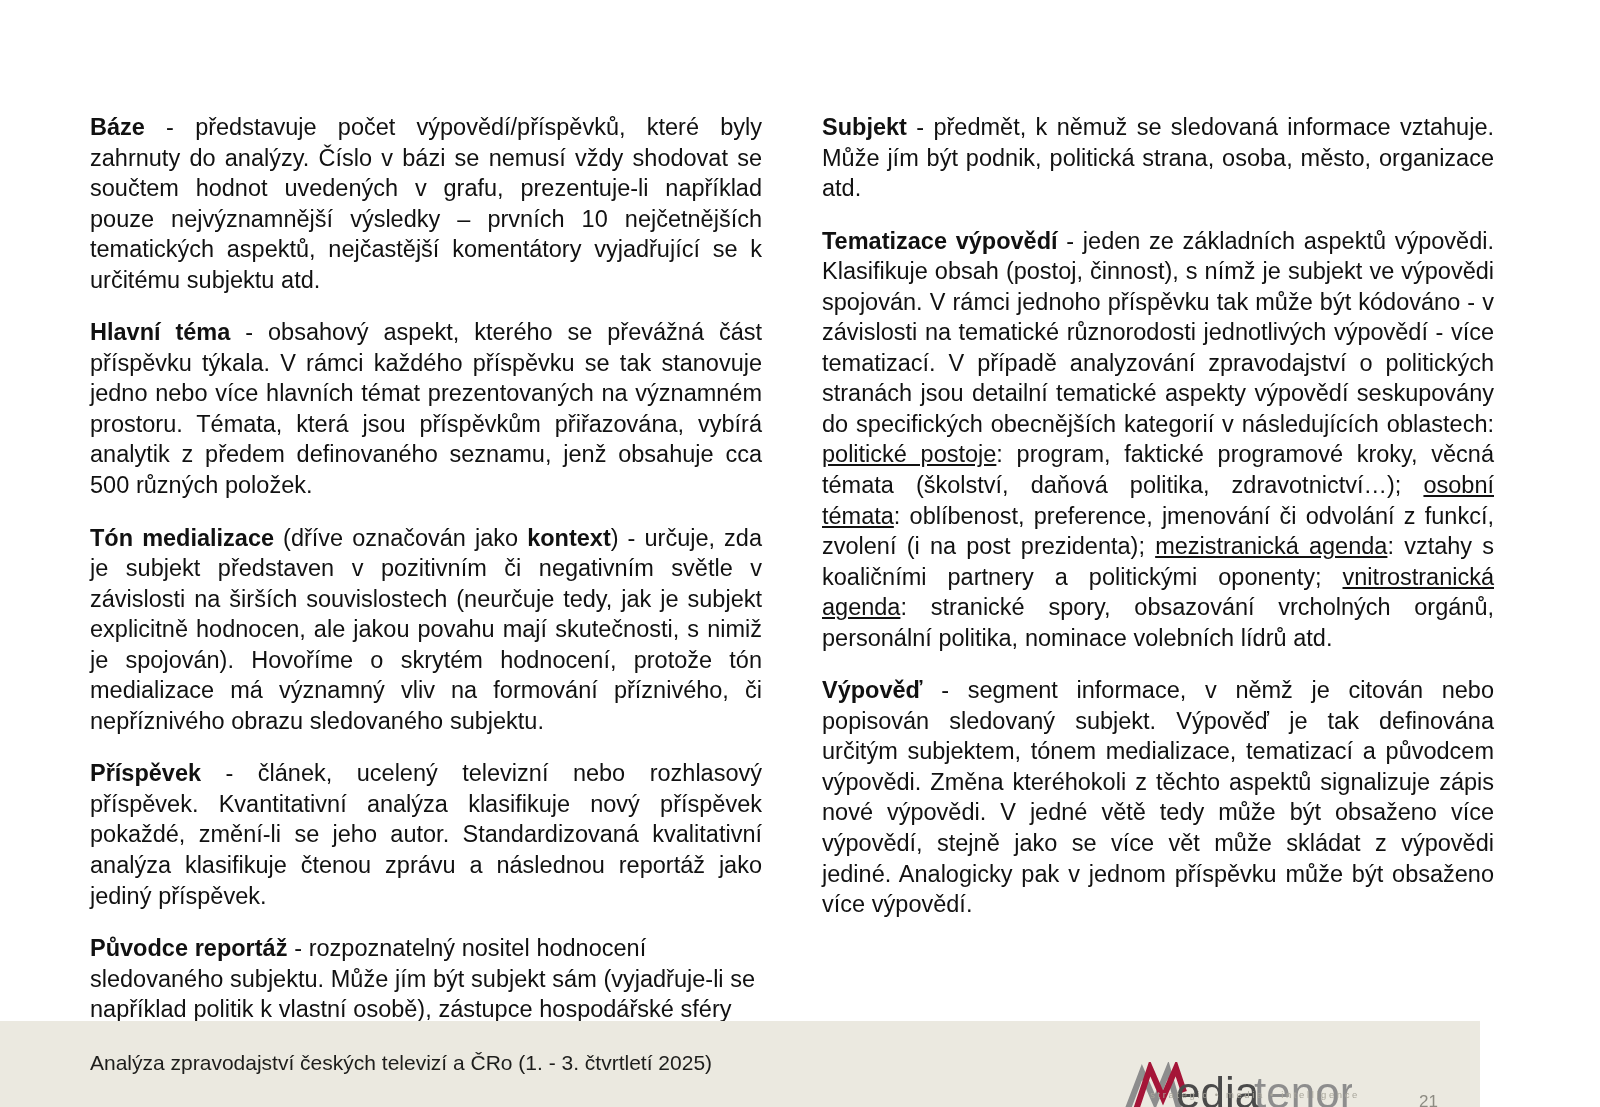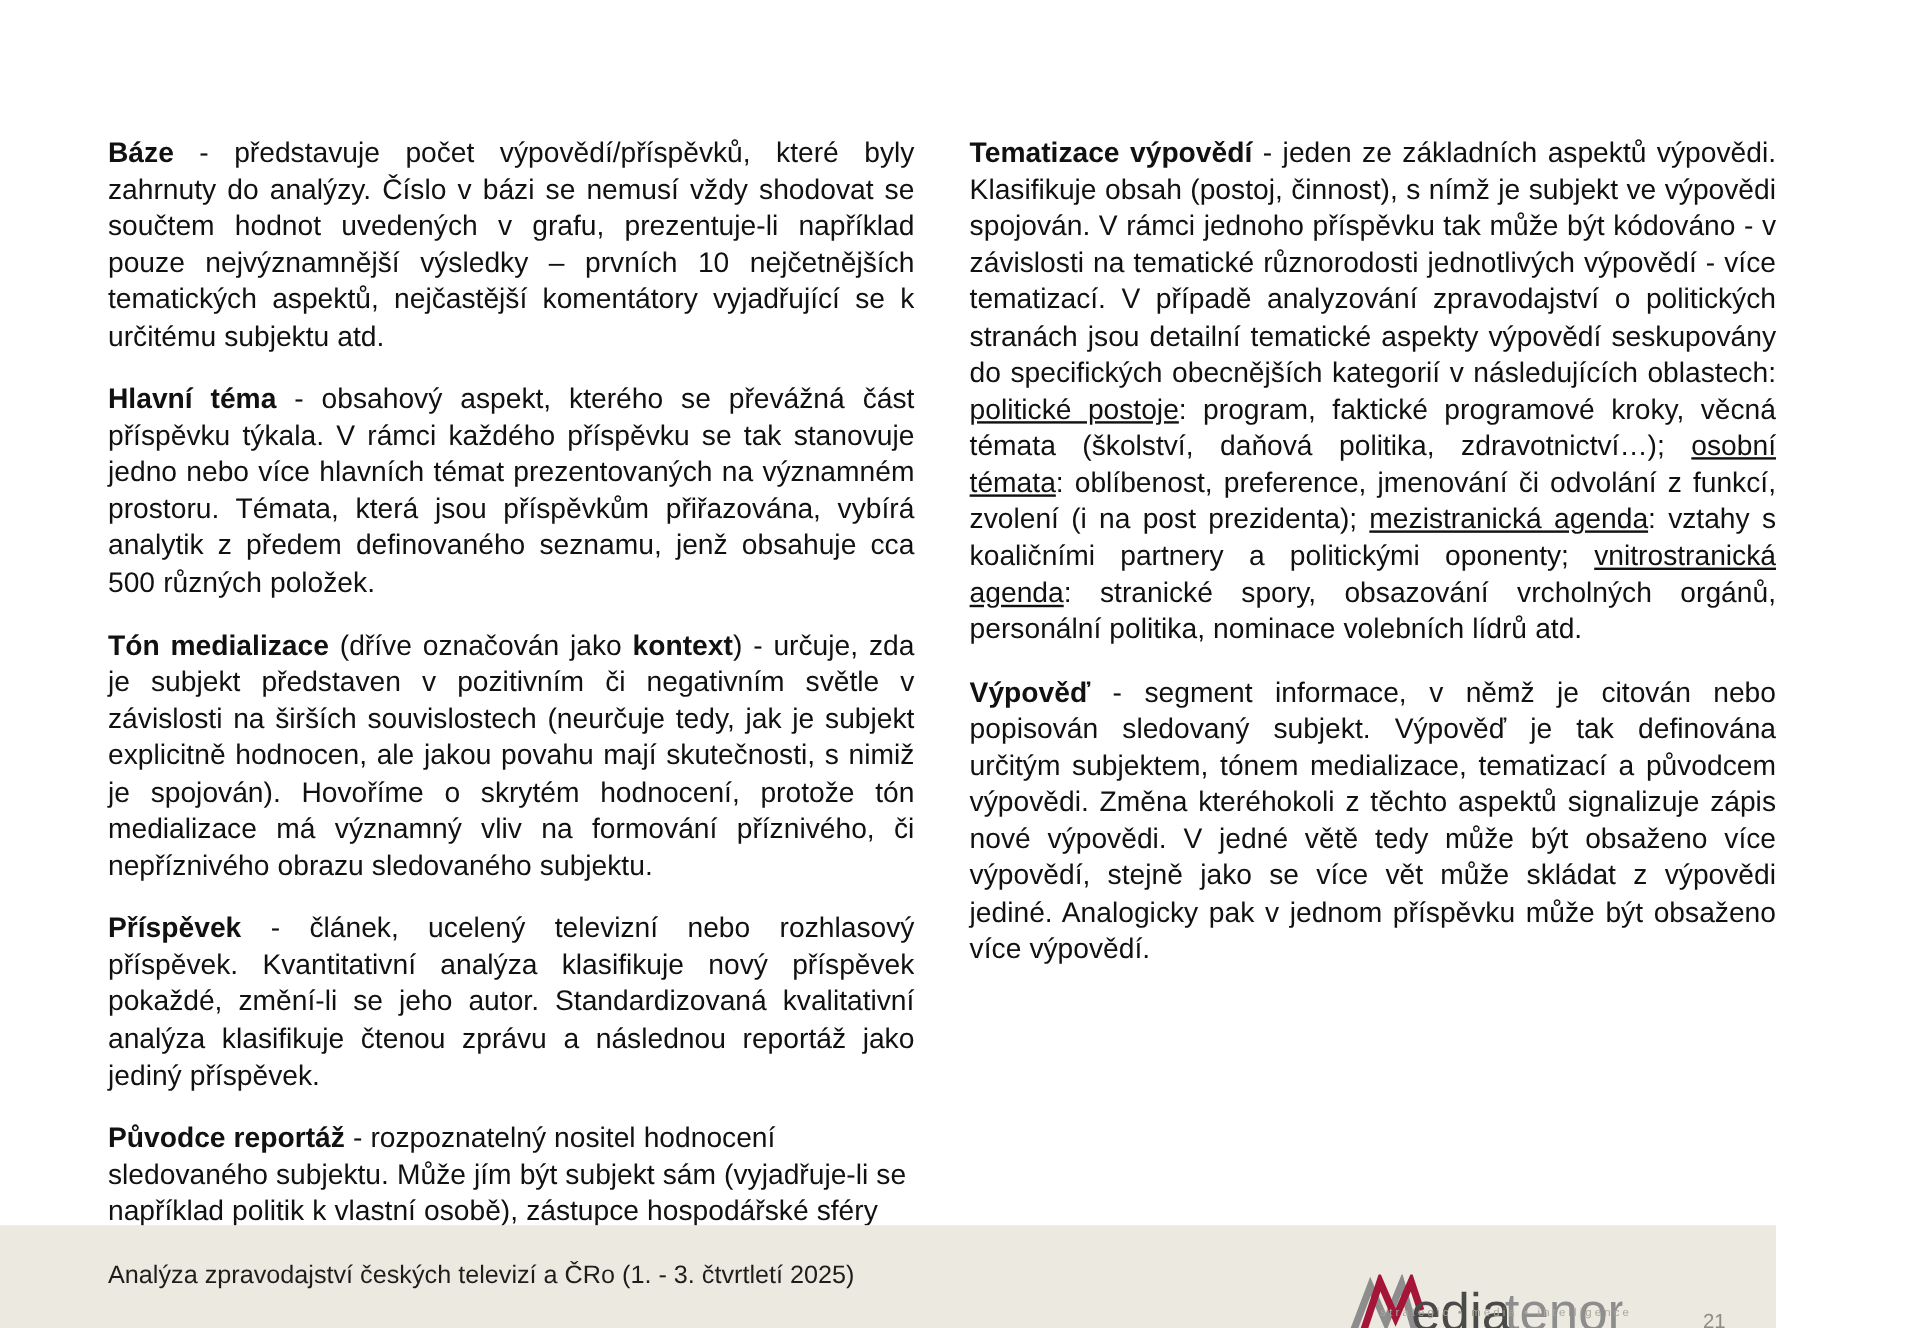--- a/index.html
+++ b/index.html
@@ -46,21 +46,21 @@
   .content {
     position: absolute;
     left: 0;
     top: 76px;
     width: 1600px;
     height: 925px;
     box-sizing: border-box;
     padding: 36px 90px 0 90px;
     display: flex;
     align-items: flex-start;
-    gap: 46px;
+    gap: 60px;
   }
   .column {
     width: 672px;
     flex: 0 0 672px;
   }
   .para {
     margin: 0 0 22px 0;
     font-size: 23.5px;
     line-height: 1.30;
     color: #111111;
@@ -161,20 +161,23 @@
       </p>
 
       <p class="para left-aligned">
         <span class="term">Původce reportáž</span><span> - rozpoznatelný nositel hodnocení sledovaného subjektu. Může jím být subjekt sám (vyjadřuje-li se například politik k vlastní osobě), zástupce hospodářské sféry hodnotící podnik, pracovníci PR oddělení, novinář hodnotící daný subjekt ve vlastním názorovém článku atd.</span>
       </p>
 
     </div>
 
     <div class="column">
 
+      <p class="para">
+        <span class="term">Subjekt</span><span> - předmět, k němuž se sledovaná informace vztahuje. Může jím být podnik, politická strana, osoba, město, organizace atd.</span>
+      </p>
 
       <p class="para">
         <span class="term">Tematizace výpovědí</span><span> - jeden ze základních aspektů výpovědi. Klasifikuje obsah (postoj, činnost), s nímž je subjekt ve výpovědi spojován. V rámci jednoho příspěvku tak může být kódováno - v závislosti na tematické různorodosti jednotlivých výpovědí - více tematizací. V případě analyzování zpravodajství o politických stranách jsou detailní tematické aspekty výpovědí seskupovány do specifických obecnějších kategorií v následujících oblastech: </span><span class="u">politické postoje</span><span>: program, faktické programové kroky, věcná témata (školství, daňová politika, zdravotnictví…); </span><span class="u">osobní témata</span><span>: oblíbenost, preference, jmenování či odvolání z funkcí, zvolení (i na post prezidenta); </span><span class="u">mezistranická agenda</span><span>: vztahy s koaličními partnery a politickými oponenty; </span><span class="u">vnitrostranická agenda</span><span>: stranické spory, obsazování vrcholných orgánů, personální politika, nominace volebních lídrů atd.</span>
       </p>
 
       <p class="para">
         <span class="term">Výpověď</span><span> - segment informace, v němž je citován nebo popisován sledovaný subjekt. Výpověď je tak definována určitým subjektem, tónem medializace, tematizací a původcem výpovědi. Změna kteréhokoli z těchto aspektů signalizuje zápis nové výpovědi. V jedné větě tedy může být obsaženo více výpovědí, stejně jako se více vět může skládat z výpovědi jediné. Analogicky pak v jednom příspěvku může být obsaženo více výpovědí.</span>
       </p>
 
     </div>

